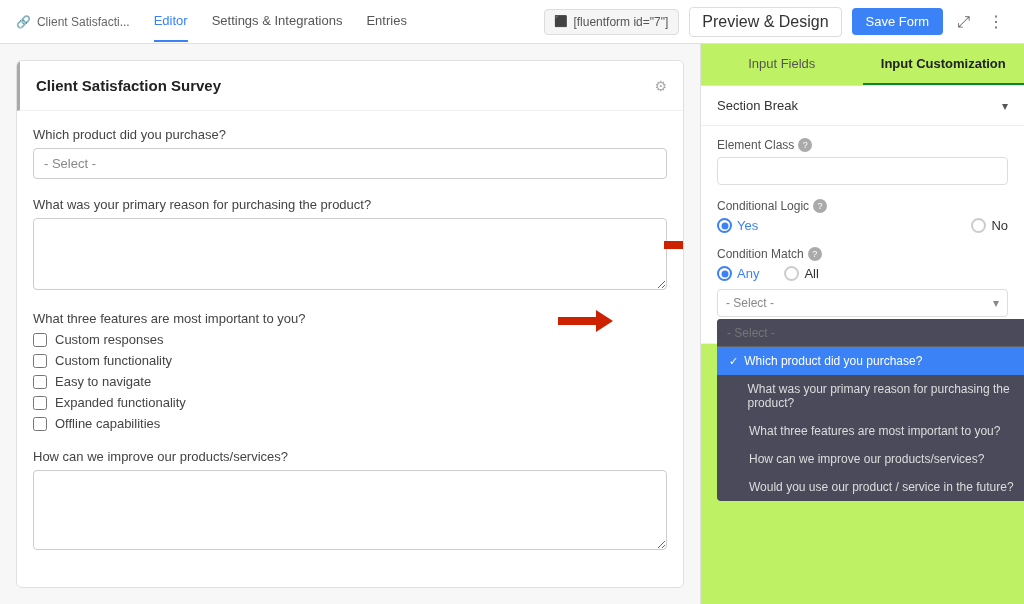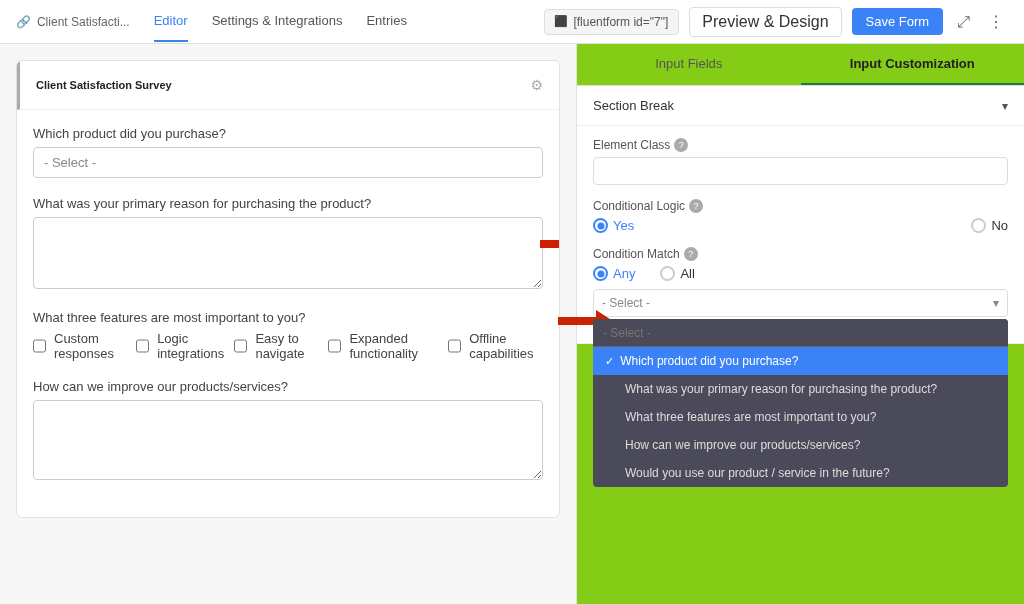--- a/index.html
+++ b/index.html
@@ -20,33 +20,33 @@
     .save-btn { background: #3b82f6; border: none; border-radius: 4px; padding: 6px 14px; font-size: 13px; color: #fff; cursor: pointer; font-weight: 500; }
     .icon-btn { background: none; border: none; cursor: pointer; color: #666; font-size: 16px; padding: 4px; }
 
     
     .main-layout { display: flex; height: calc(604px - 44px); }
 
     
     .left-panel { flex: 1; background: #f7f7f7; padding: 16px; overflow-y: auto; }
     .form-card { background: #fff; border: 1px solid #e0e0e0; border-radius: 6px; overflow: hidden; }
     .form-header { background: #fff; border-left: 3px solid #aaa; padding: 16px; display: flex; justify-content: space-between; align-items: center; border-bottom: 1px solid #f0f0f0; }
-    .form-header-title { font-weight: 600; font-size: 11px; color: #222; }
+    .form-header-title { font-weight: 600; font-size: 15px; color: #222; }
     .form-header-icon { color: #aaa; font-size: 14px; }
     .form-body { padding: 16px; }
     .form-field { margin-bottom: 18px; }
     .form-label { font-size: 13px; color: #444; margin-bottom: 6px; display: block; }
     .form-select { width: 100%; border: 1px solid #ccc; border-radius: 4px; padding: 7px 10px; font-size: 13px; color: #888; background: #fff; appearance: none; cursor: pointer; }
     .form-textarea { width: 100%; border: 1px solid #ccc; border-radius: 4px; padding: 8px 10px; font-size: 13px; color: #444; background: #fff; resize: both; height: 80px; }
-    .checkbox-group { display: flex; flex-direction: row; gap: 6px; margin-top: 4px; }
+    .checkbox-group { display: flex; flex-direction: column; gap: 6px; margin-top: 4px; }
     .checkbox-item { display: flex; align-items: center; gap: 8px; font-size: 13px; color: #444; }
     .checkbox-item input[type="checkbox"] { width: 14px; height: 14px; }
 
     
-    .right-panel { width: 448px; background: #84cc16; border-left: 1px solid #e0e0e0; display: flex; flex-direction: column; }
+    .right-panel { width: 324px; background: #bef264; border-left: 1px solid #e0e0e0; display: flex; flex-direction: column; }
     .right-tabs { display: flex; border-bottom: 1px solid #e0e0e0; }
     .right-tab { flex: 1; padding: 12px; text-align: center; font-size: 13px; color: #555; cursor: pointer; border-bottom: 2px solid transparent; }
     .right-tab.active { color: #222; border-bottom: 2px solid #15803d; font-weight: 700; }
     .right-content { flex: 1; overflow-y: auto; padding: 0; }
 
     
     .accordion-section { border-bottom: 1px solid #eee; }
     .accordion-header { display: flex; justify-content: space-between; align-items: center; padding: 12px 16px; cursor: pointer; background: #fff; }
     .accordion-title { font-size: 13px; font-weight: 500; color: #333; }
     .accordion-icon { color: #555; font-size: 12px; }
@@ -136,21 +136,21 @@
 
         <div class="form-field">
           <label class="form-label">What three features are most important to you?</label>
           <div class="checkbox-group">
             <label class="checkbox-item">
               <input type="checkbox" style="">
               <span>Custom responses</span>
             </label>
             <label class="checkbox-item">
               <input type="checkbox" style="">
-              <span>Logic integrations</span>
+              <span>Custom functionality</span>
             </label>
             <label class="checkbox-item">
               <input type="checkbox" style="">
               <span>Easy to navigate</span>
             </label>
             <label class="checkbox-item">
               <input type="checkbox" style="">
               <span>Expanded functionality</span>
             </label>
             <label class="checkbox-item">

